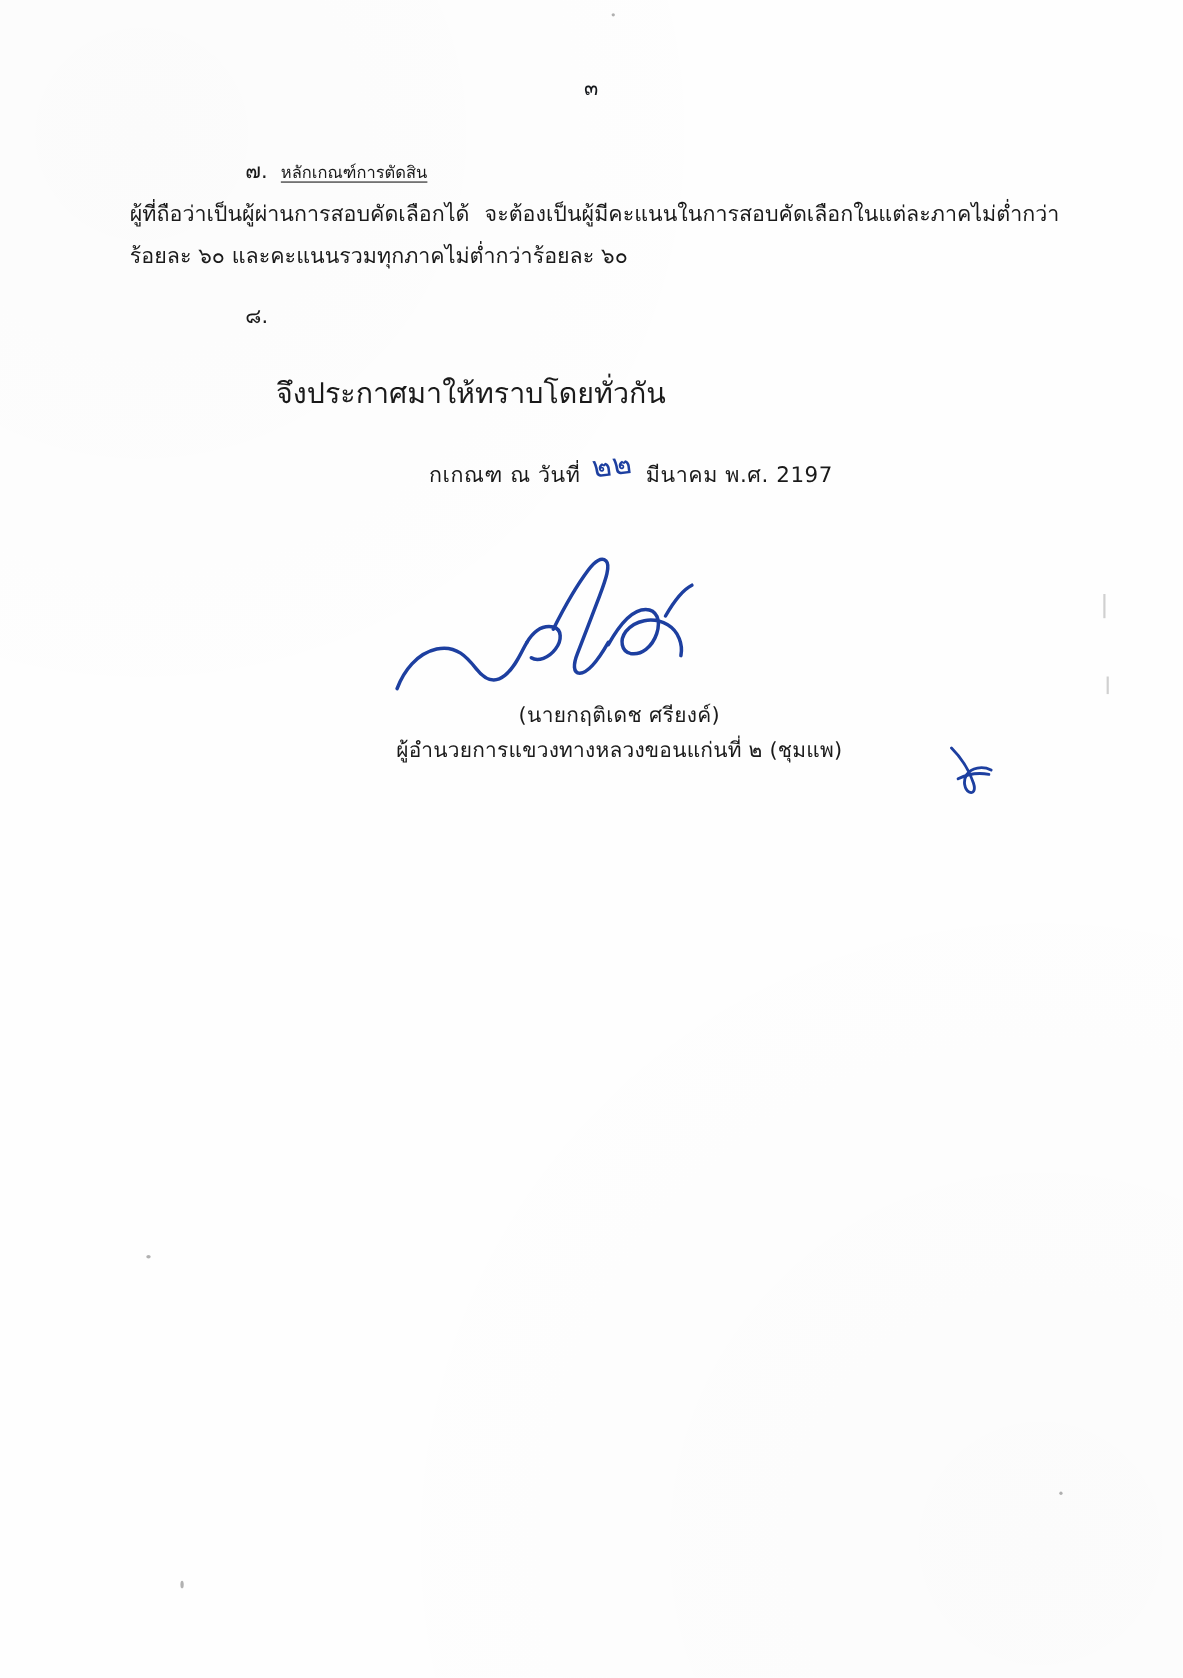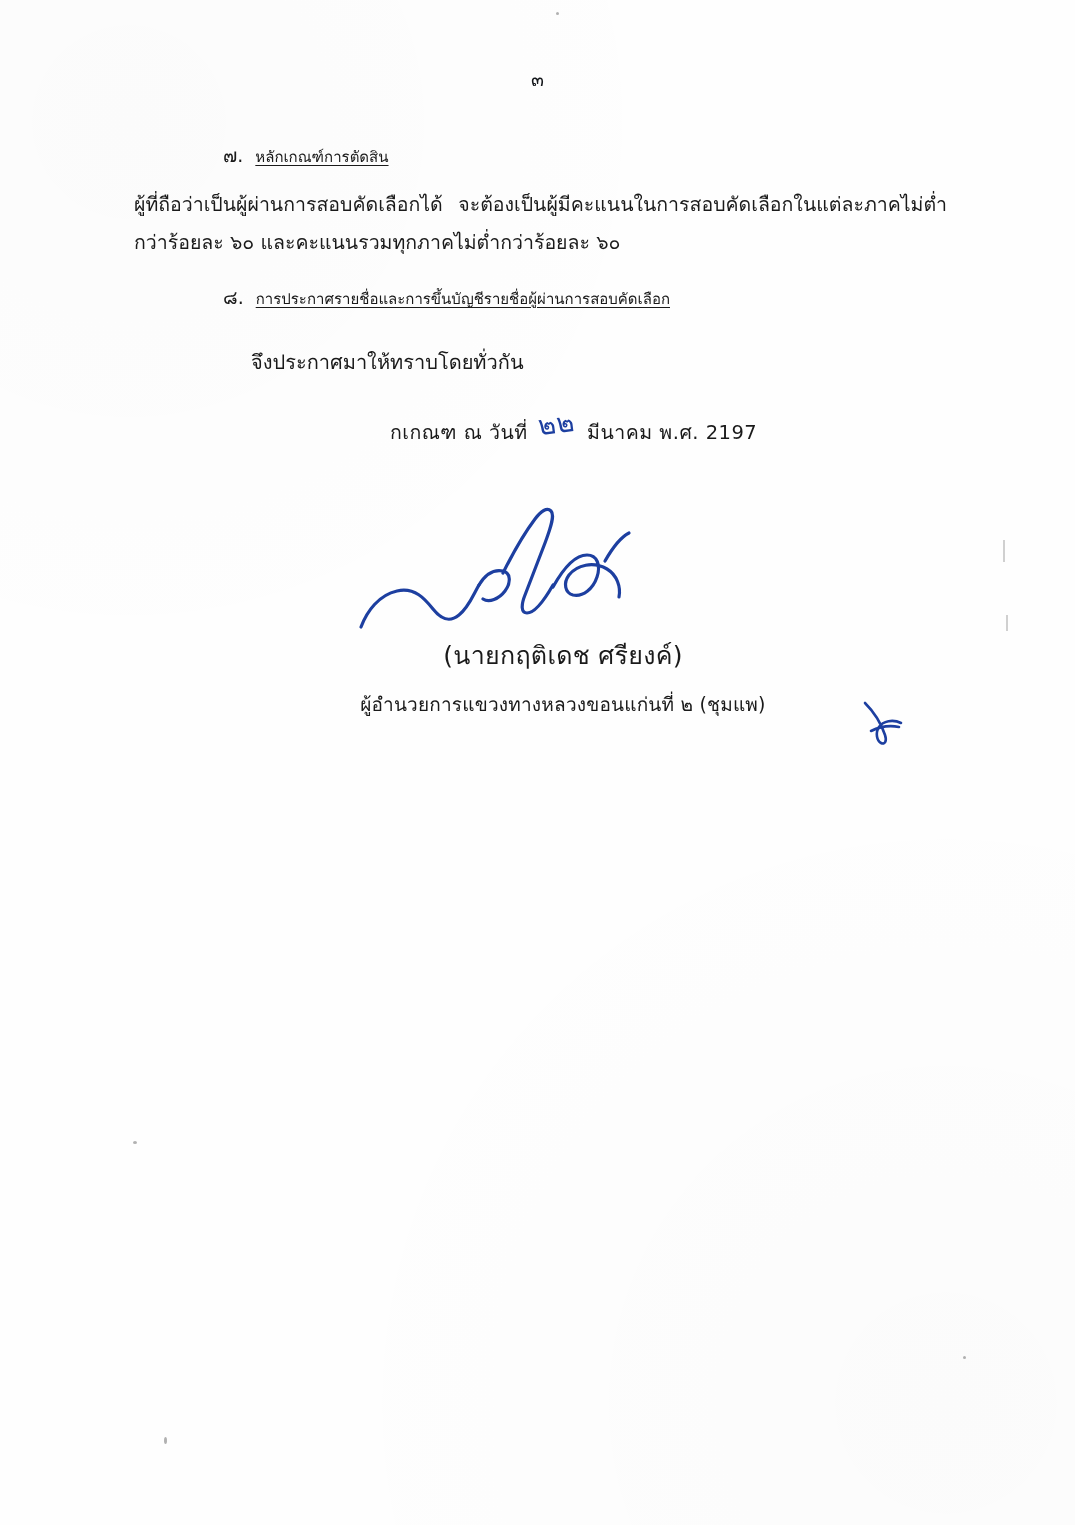--- a/index.html
+++ b/index.html
@@ -50,35 +50,35 @@
   }
   .heading-text {
     font-size: 15px;
     text-decoration: underline;
     text-underline-offset: 3px;
   }
   .para {
     font-size: 19.5px;
     line-height: 1.95;
     text-align: justify;
-    margin: 16px;
+    margin: 0;
   }
   .para.indent-first {
     text-indent: 132px;
   }
   .sec-8 {
     margin-top: 20px;
   }
   .sec-8 .heading-row {
     margin-bottom: 4px;
   }
   .notice-line {
     margin-top: 34px;
     margin-left: 133px;
-    font-size: 20px;
+    font-size: 26px;
   }
   .date-line {
     margin-top: 30px;
     margin-left: 272px;
     font-size: 19.5px;
     letter-spacing: 0.5px;
     position: relative;
   }
   .handwritten-day {
     display: inline-block;
@@ -96,26 +96,26 @@
     position: relative;
     width: 620px;
     margin-left: 135px;
   }
   .signature-svg {
     display: block;
     margin: 0 auto;
     margin-bottom: -14px;
   }
   .sig-name {
-    font-size: 25px;
+    font-size: 19px;
     letter-spacing: 0.3px;
   }
   .sig-title {
     font-size: 19px;
-    margin-top: 14px;
+    margin-top: 2px;
     letter-spacing: 0.2px;
     position: relative;
   }
   .initial-mark {
     position: absolute;
     right: -36px;
     top: 8px;
   }
   .speck {
     position: absolute;
@@ -140,21 +140,20 @@
       <div class="heading-row">
         <span class="heading-num">๗.</span>
         <span class="heading-text">หลักเกณฑ์การตัดสิน</span>
       </div>
       <p class="para">ผู้ที่ถือว่าเป็นผู้ผ่านการสอบคัดเลือกได้ จะต้องเป็นผู้มีคะแนนในการสอบคัดเลือกในแต่ละภาคไม่ต่ำกว่าร้อยละ ๖๐ และคะแนนรวมทุกภาคไม่ต่ำกว่าร้อยละ ๖๐</p>
     </div>
 
     <div class="section sec-8">
       <div class="heading-row">
         <span class="heading-num">๘.</span>
-        <span class="heading-text">การประกาศรายชื่อและการขึ้นบัญชีรายชื่อผู้ผ่านการสอบคัดเลือก</span>
       </div>
     </div>
 
     <div class="notice-line">จึงประกาศมาให้ทราบโดยทั่วกัน</div>
 
     <div class="date-line">
       <span>กเกณฑ ณ วันที่</span>
       <span class="handwritten-day">๒๒</span>
       <span>มีนาคม   พ.ศ. 2197</span>
     </div>

